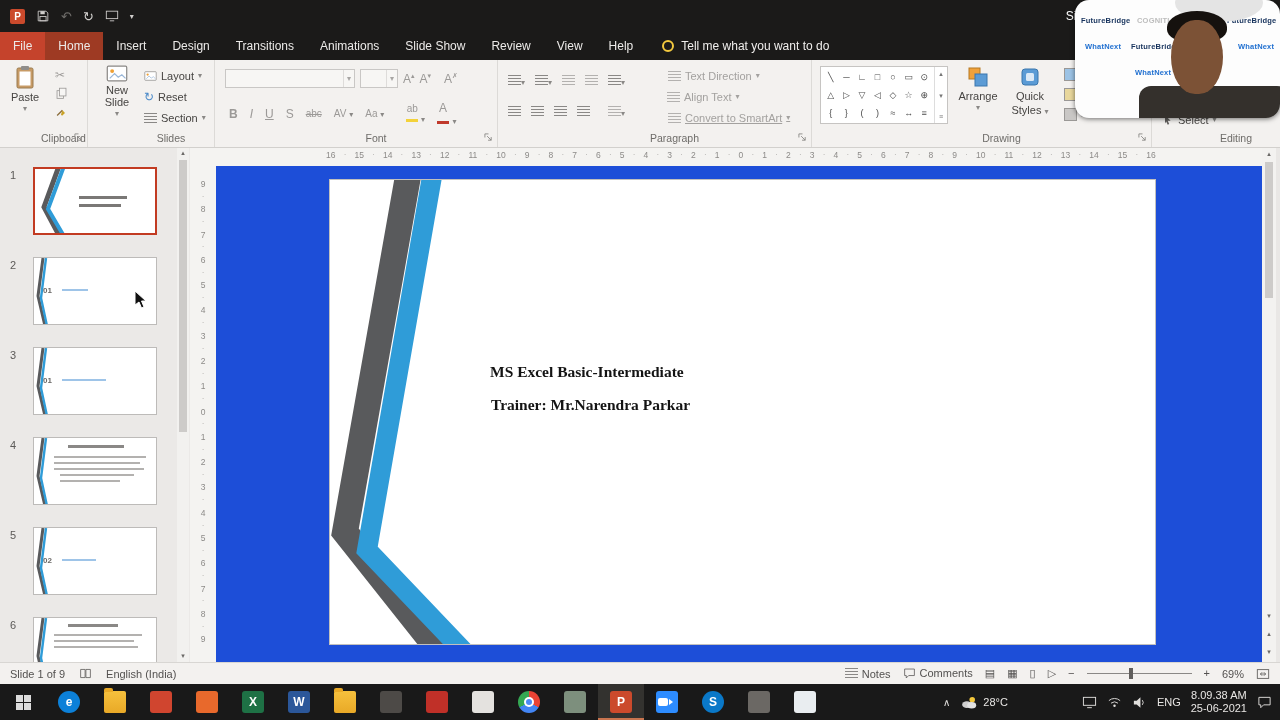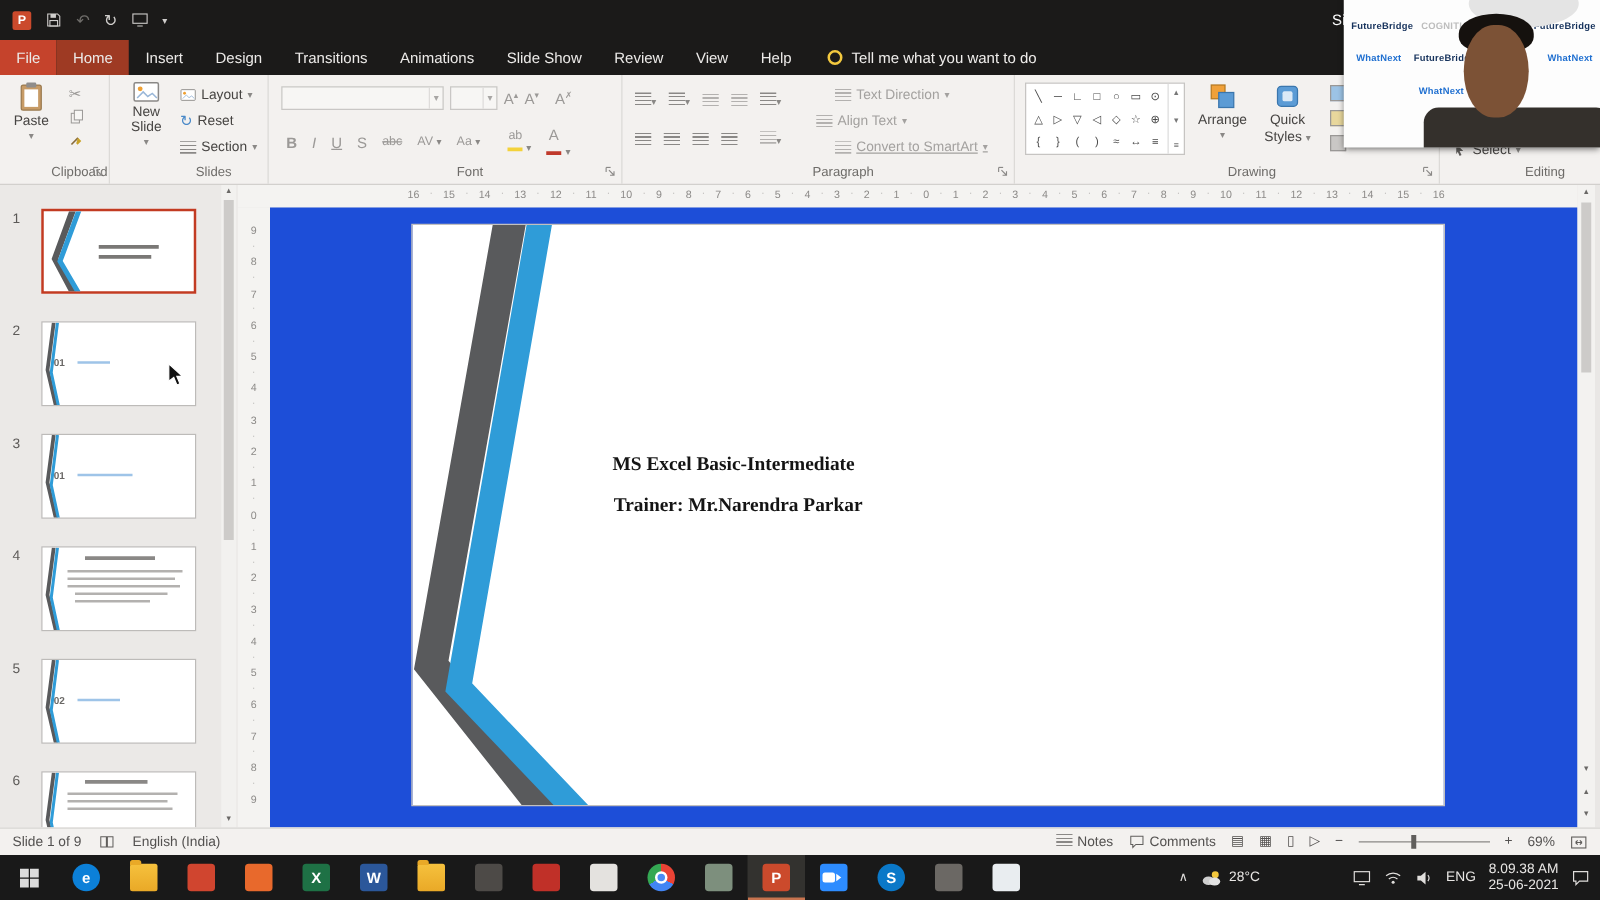--- a/index.html
+++ b/index.html
@@ -120,21 +120,21 @@
   .tico.chrome::after{content:"";position:absolute;inset:8px;background:#4c8bf5;border-radius:50%;}
   .tico.cam::before{content:"";width:10px;height:8px;background:#fff;border-radius:2px;}
   .tico.cam::after{content:"";width:0;height:0;border:3px solid transparent;border-left:4px solid #fff;margin-left:1px;}
   .tray{margin-left:auto;display:flex;align-items:center;gap:10px;padding-right:8px;color:#e8e6e4;font-size:11px;}
   .tray .tchv{font-size:10px;color:#e0dedc;}
   .weather{display:flex;align-items:center;gap:5px;margin-right:64px;}
   .time-block{text-align:center;font-size:11px;line-height:13px;white-space:nowrap;}
 
   
   .webcam{position:absolute;left:1075px;top:0;width:205px;height:118px;background:#fdfdfd;overflow:hidden;z-index:50;
-          box-shadow:0 1px 5px rgba(0,0,0,.55);}
+          box-shadow:0 1px 5px rgba(0,0,0,.55);border-radius:14px;}
   .wlogo{position:absolute;font-size:7.5px;font-weight:bold;white-space:nowrap;letter-spacing:.2px;}
   .ceiling{position:absolute;left:100px;top:-16px;width:88px;height:38px;background:#e4e4e4;border-radius:50%;}
   .person-torso{position:absolute;left:64px;top:86px;width:150px;height:40px;background:#34302c;border-radius:12px 12px 0 0;}
   .person-head{position:absolute;left:96px;top:20px;width:52px;height:74px;background:#7c5236;border-radius:46%/50%;}
   .person-hair{position:absolute;left:92px;top:11px;width:60px;height:32px;background:#15110e;border-radius:50% 50% 42% 42%;}
   .nametag{position:absolute;left:3px;top:99px;height:16px;padding:0 6px;background:rgba(35,33,32,.85);color:#fff;
            font-size:8.5px;display:flex;align-items:center;white-space:nowrap;margin-top:20px;}
 
   
   .cursor{position:absolute;left:134px;top:290px;z-index:99;pointer-events:none;}
@@ -320,21 +320,21 @@
         <span class="hlines"></span>
         <span class="hlines"></span>
         <span class="hlines"></span>
         <span style="margin-left:8px"><span class="hlines lite"></span><span class="chv">▾</span></span>
       </div>
       <div class="smbtn gray" style="left:170px;top:10px;">
         <span class="hlines lite"></span>
         <span>Text Direction</span>
         <span class="chv">▾</span>
       </div>
-      <div class="smbtn gray" style="left:155px;top:31px;align-items:center;">
+      <div class="smbtn gray" style="left:169px;top:31px;align-items:center;">
         <span class="hlines lite"></span>
         <span>Align Text</span>
         <span class="chv">▾</span>
       </div>
       <div class="smbtn gray" style="left:170px;top:52px;text-decoration:underline;">
         <span class="hlines lite"></span>
         <span>Convert to SmartArt</span>
         <span class="chv">▾</span>
       </div>
       <div class="grouplabel">Paragraph</div>

